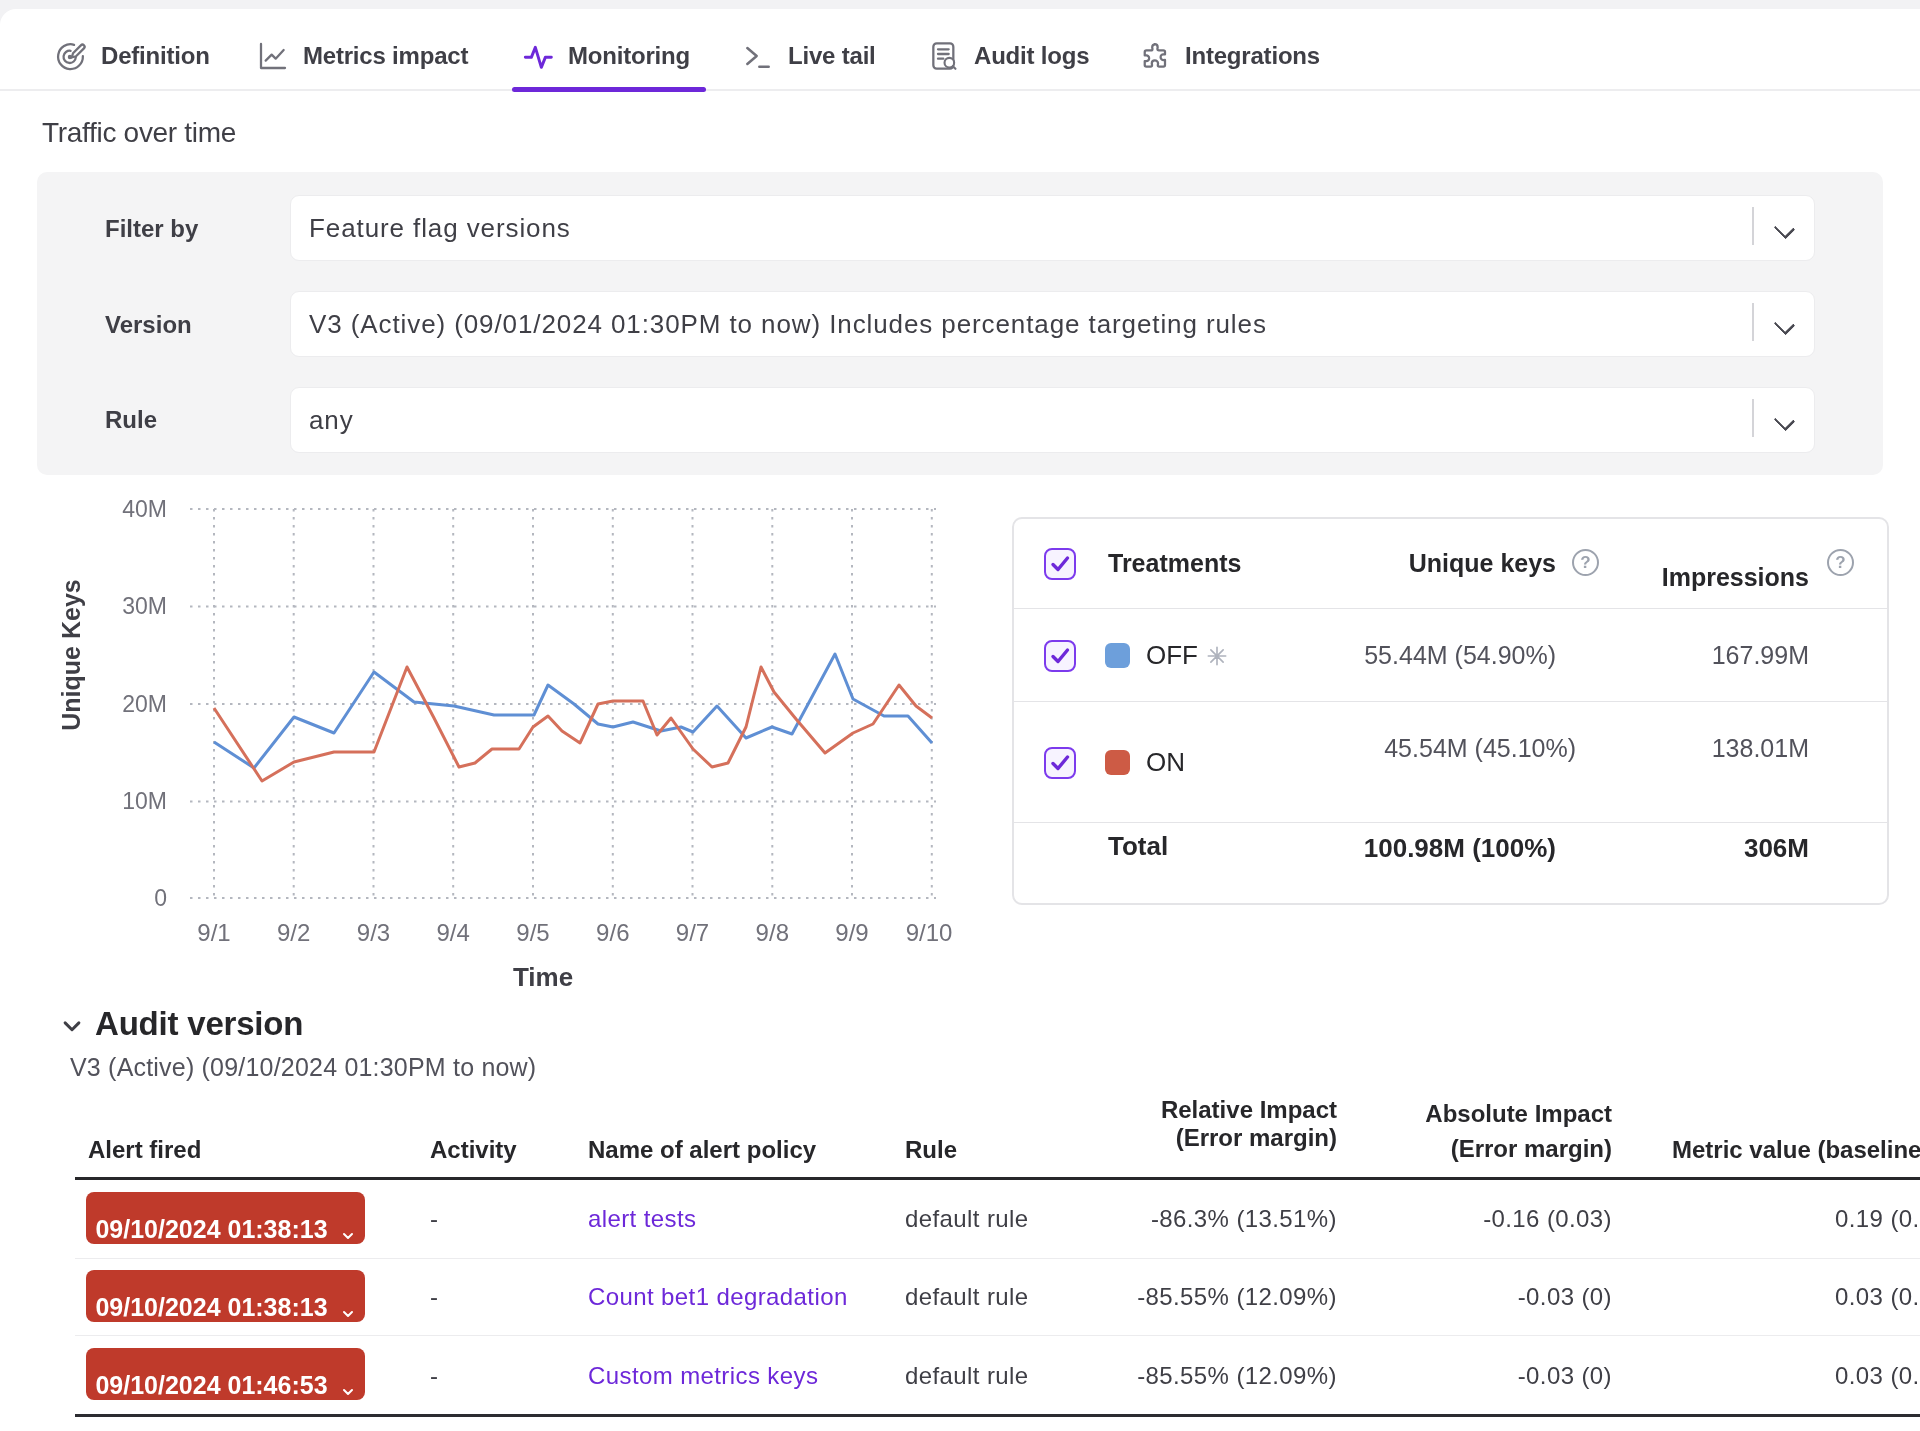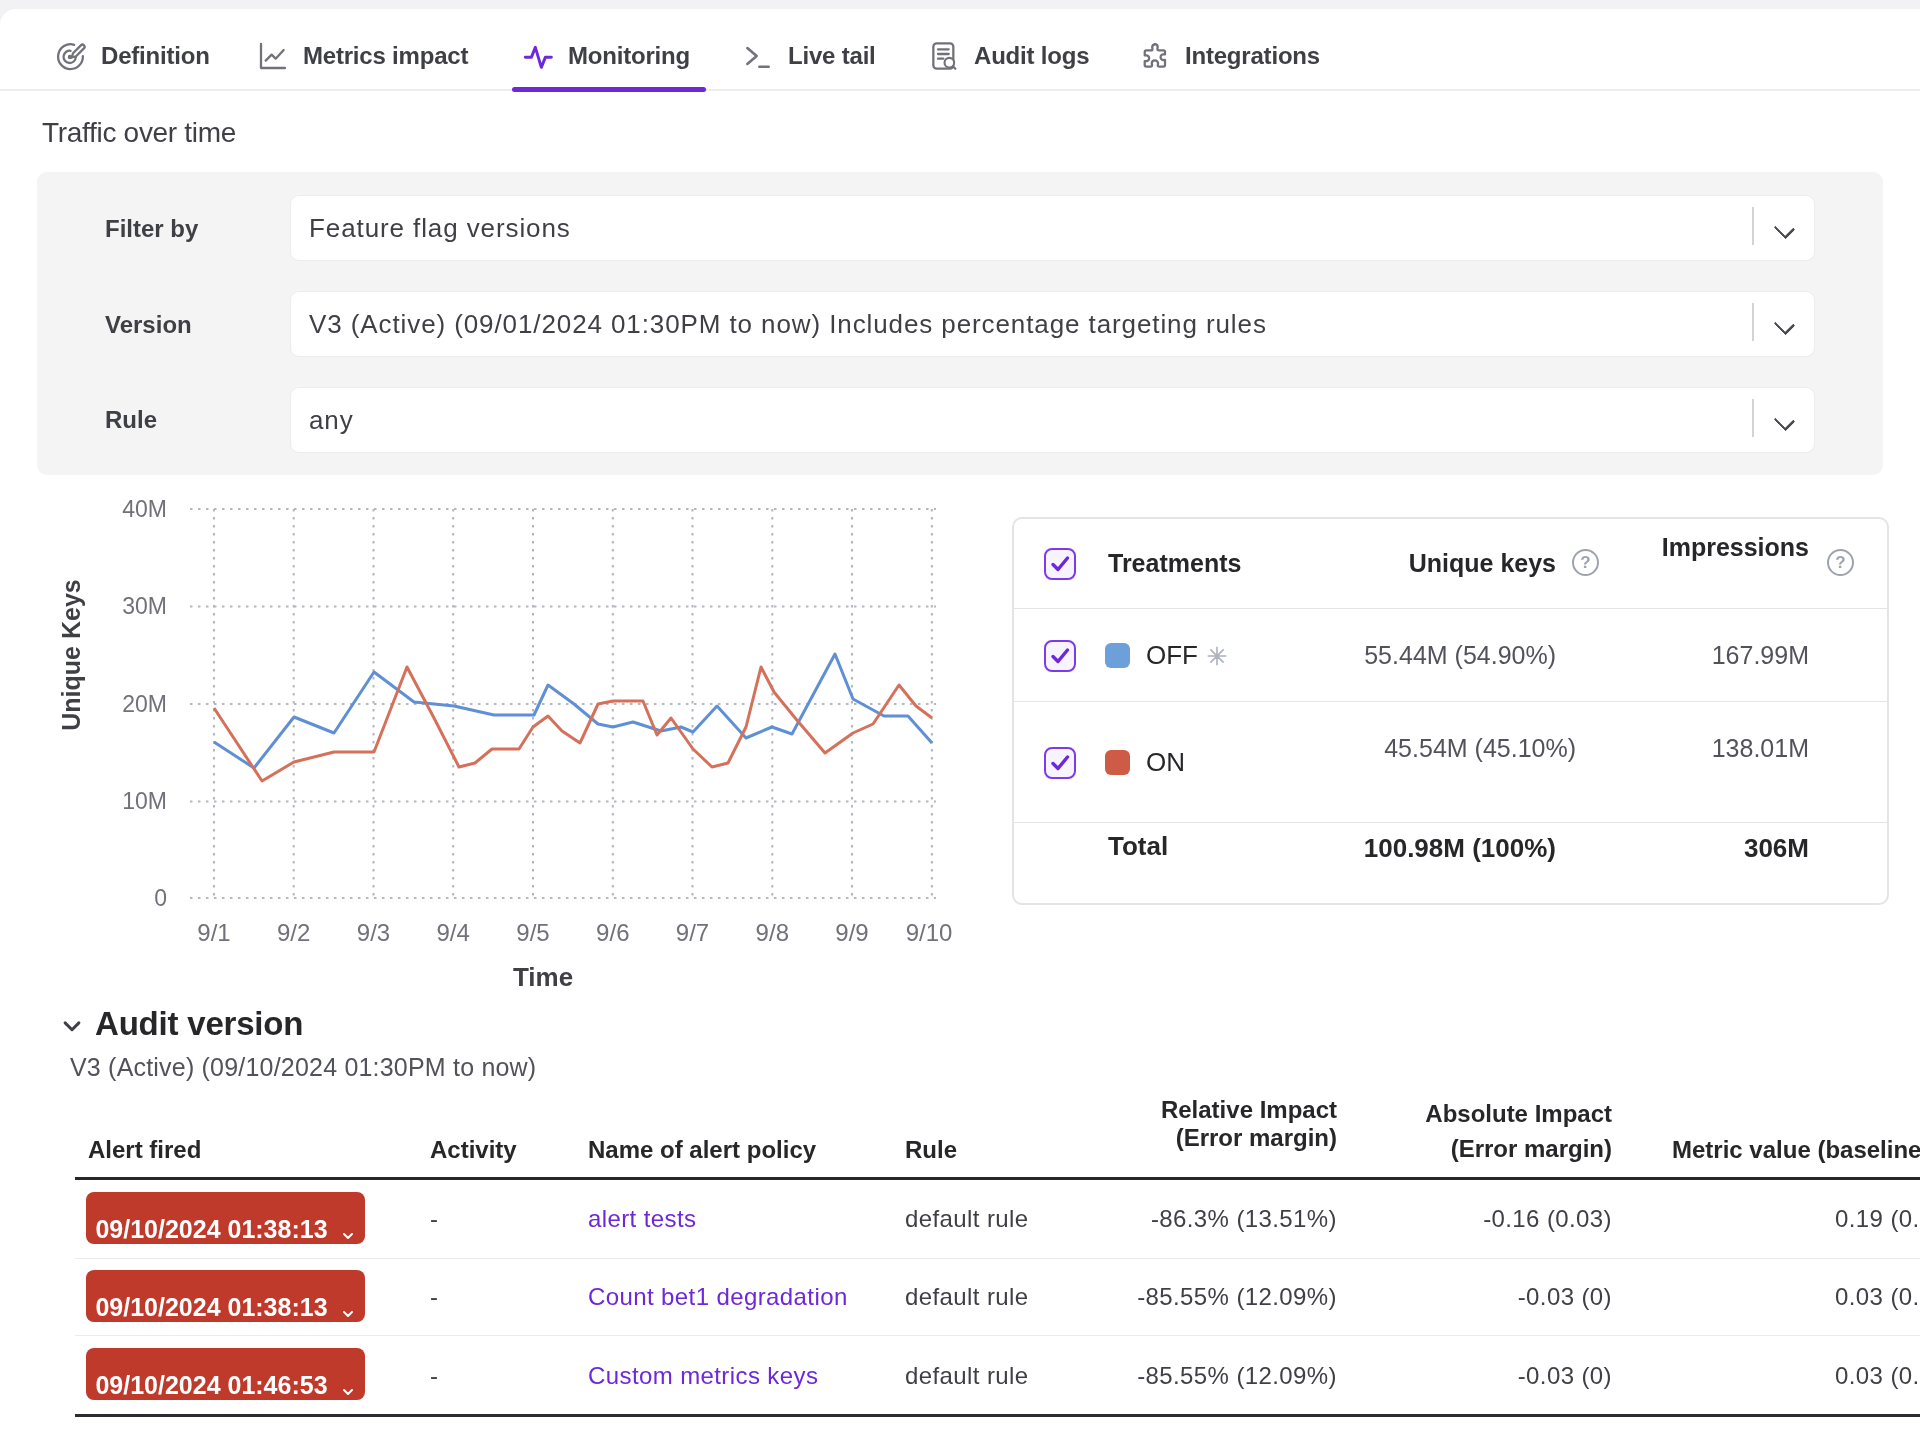--- a/index.html
+++ b/index.html
@@ -131,21 +131,21 @@
 <div class="abs" id="treatments" style="left:1012px; top:517px; width:877px; height:388px; background:#fff; border:2px solid #e4e4e7; border-radius:10px;">
   <div class="trow" style="top:0; height:90px; border-bottom:1.5px solid #e4e4e7;">
     <div class="check" style="margin-left:30px;">
         <svg width="22" height="22" viewBox="0 0 22 22" fill="none" stroke="#6d28d9" stroke-width="3.4" stroke-linecap="round" stroke-linejoin="round">
           <path d="M4 11.5 l5 5 L18.5 5"></path>
         </svg>
       </div>
     <span style="margin-left:32px; font-size:25px; font-weight:bold; color:#27272a;">Treatments</span>
     <span class="abs" style="right:331px; top:30px; font-size:25px; font-weight:bold; color:#27272a;">Unique keys</span>
     <span class="abs qm" style="right:288px; top:30px;">?</span>
-    <span class="abs" style="right:78px; top:14px; font-size:25px; font-weight:bold; color:#27272a;margin-left:8px;">Impressions</span>
+    <span class="abs" style="right:78px; top:44px; font-size:25px; font-weight:bold; color:#27272a;margin-left:8px;">Impressions</span>
     <span class="abs qm" style="right:33px; top:30px;">?</span>
   </div>
   <div class="trow" style="top:91px; height:92px; border-bottom:1.5px solid #e4e4e7;">
     <div class="check" style="margin-left:30px;">
         <svg width="22" height="22" viewBox="0 0 22 22" fill="none" stroke="#6d28d9" stroke-width="3.4" stroke-linecap="round" stroke-linejoin="round">
           <path d="M4 11.5 l5 5 L18.5 5"></path>
         </svg>
       </div>
     <div class="swatch" style="margin-left:29px; background:#6d9fdb;"></div>
     <span style="margin-left:16px; font-size:26px; color:#27272a;">OFF</span>

